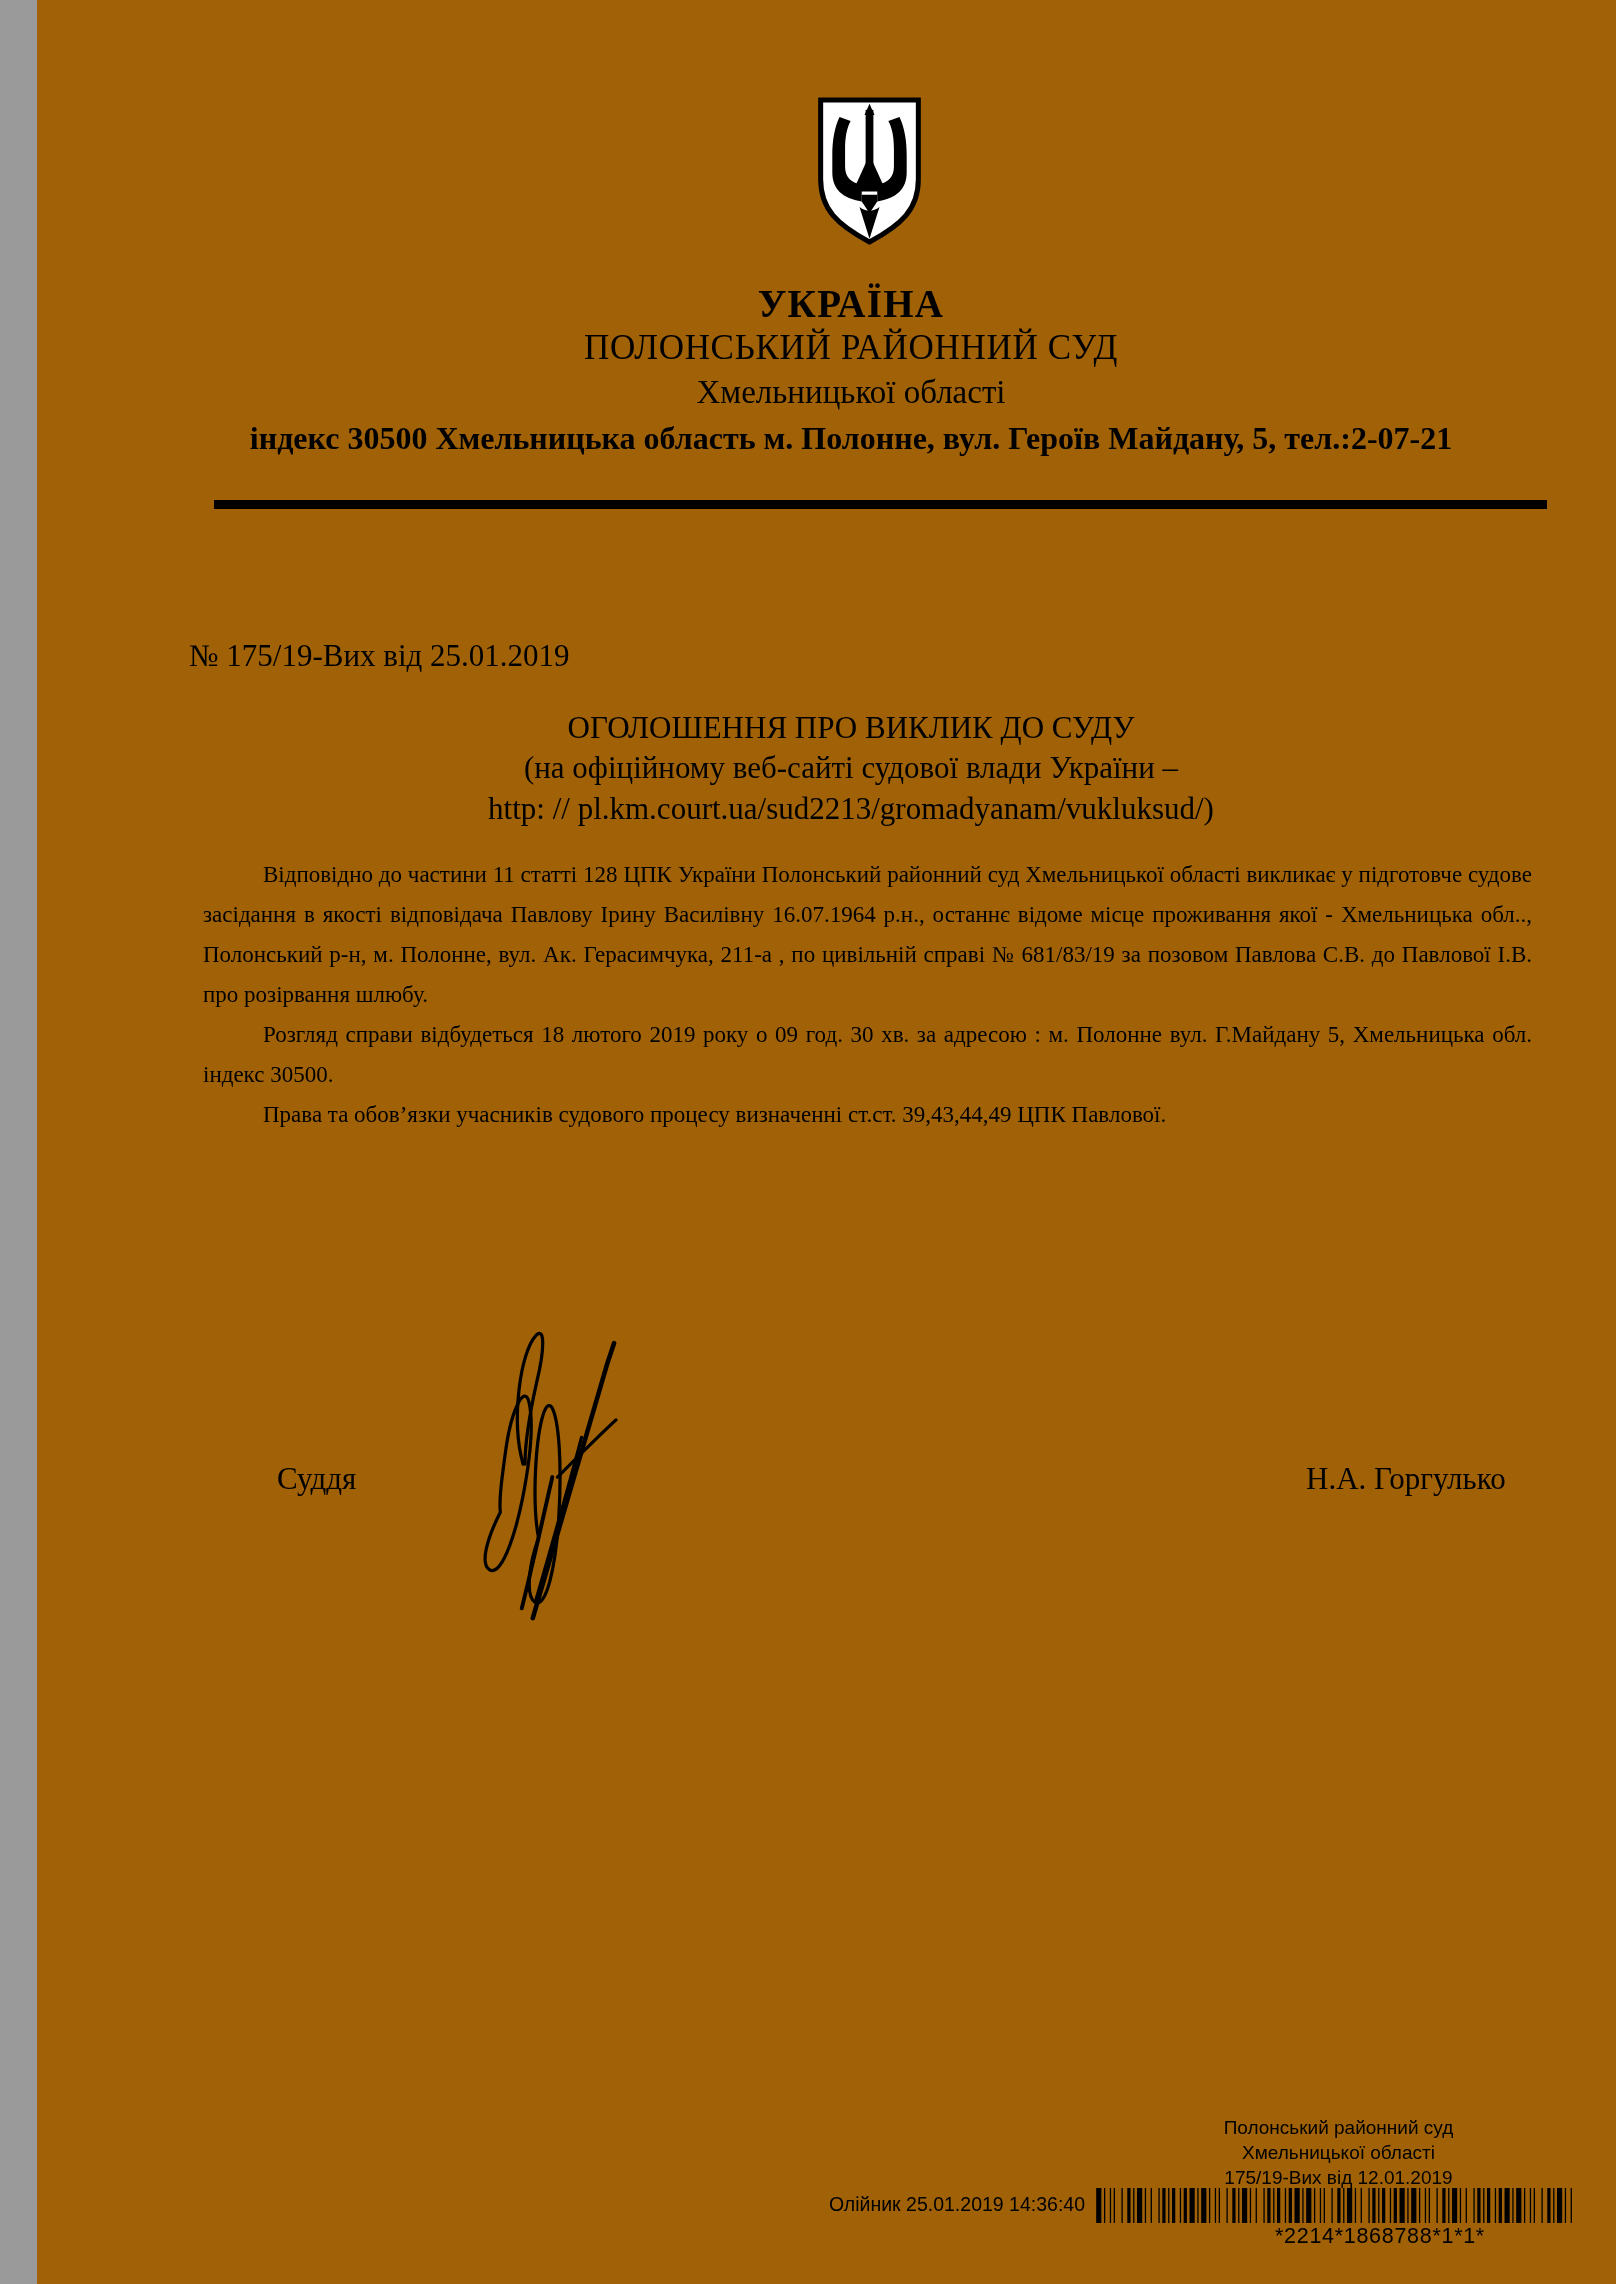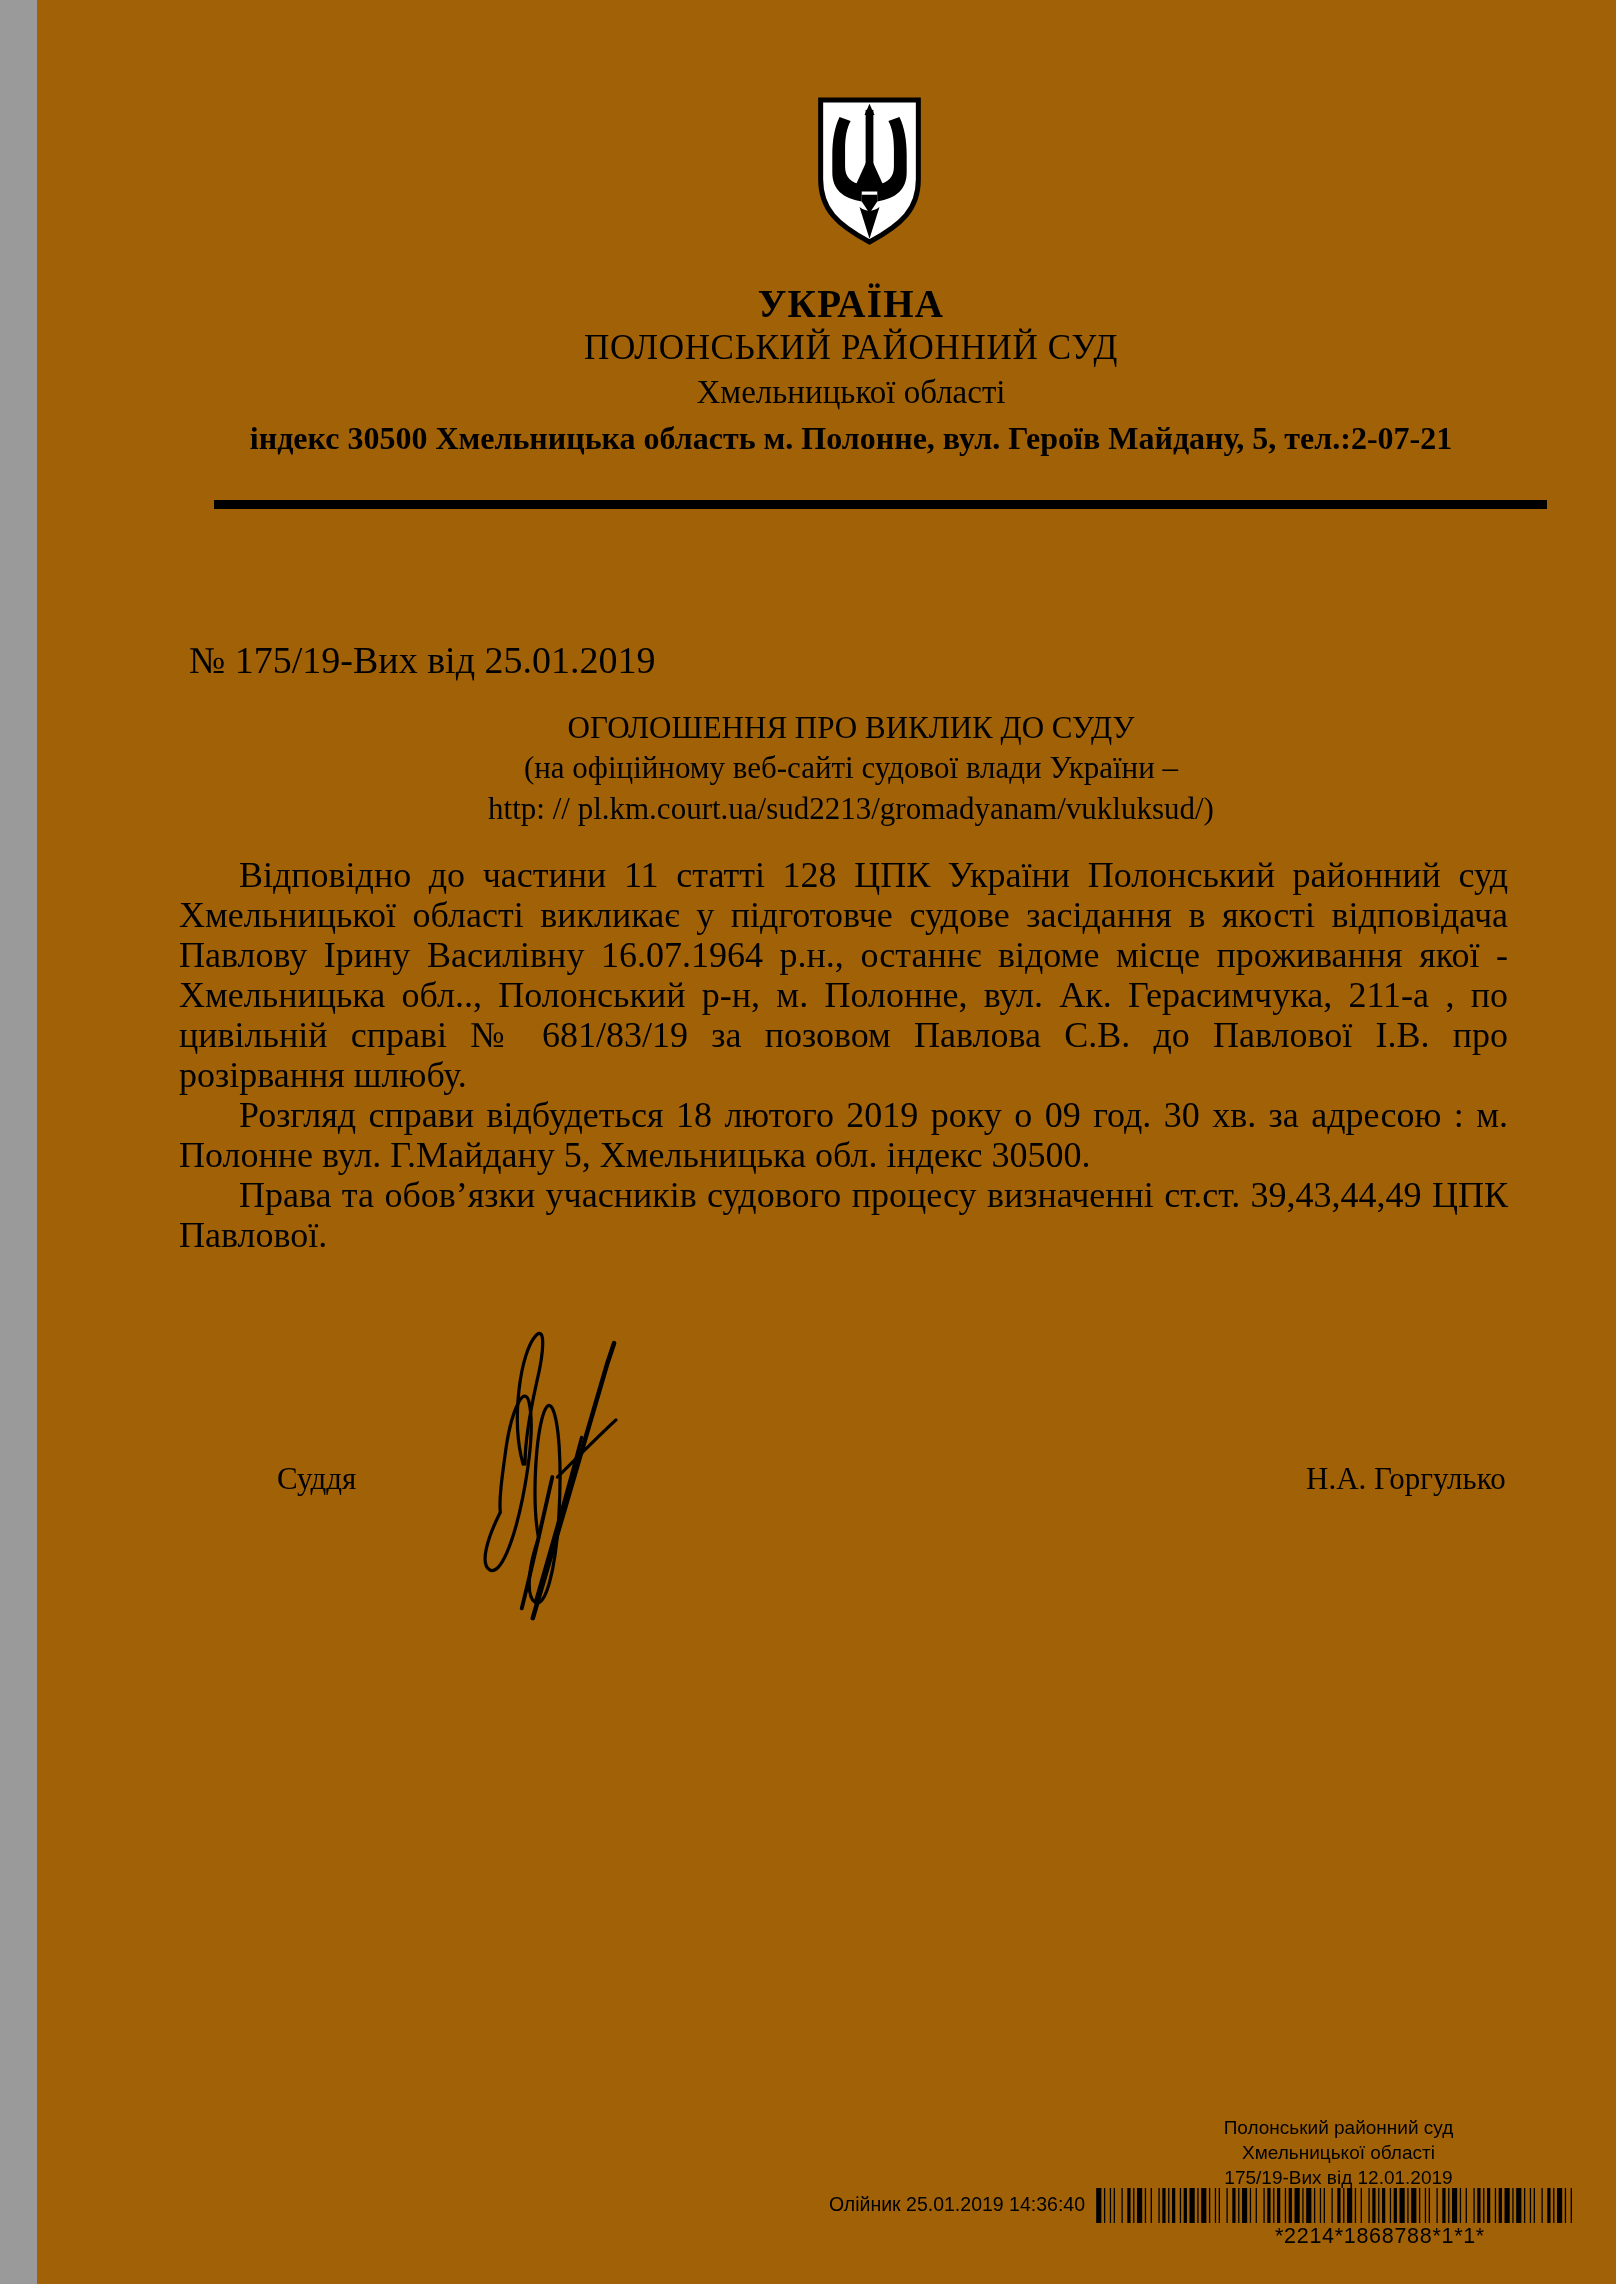--- a/index.html
+++ b/index.html
@@ -13,27 +13,27 @@
     margin-left:37px;
   }
   .abs{position:absolute;}
   .center-wrap{left:130px;width:1368px;text-align:center;}
   .country{top:281px;font-size:39px;font-weight:bold;letter-spacing:1.3px;}
   .court-name{top:328px;font-size:35px;letter-spacing:0.7px;}
   .region{top:374px;font-size:33px;}
   .address{top:420px;font-size:32px;font-weight:bold;}
   .email{top:460px;font-size:31px;}
   .rule{left:177px;top:500px;width:1333px;height:9px;background:#000;}
-  .refline{left:152px;top:638px;font-size:38px;}
+  .refline{left:152px;top:638px;font-size:31px;}
   .ann-title{top:710px;font-size:31px;}
   .ann-sub1{top:750px;font-size:31px;}
   .ann-sub2{top:791px;font-size:31px;}
   .body-block{
-    left:142px;top:855px;width:1329px;
-    font-size:36px;line-height:40px;text-align:justify;
+    left:166px;top:855px;width:1329px;
+    font-size:23px;line-height:40px;text-align:justify;
   }
   .body-block p{margin:0;text-indent:60px;}
   .sig-label{left:240px;top:1461px;font-size:31px;}
   .sig-name{left:1269px;top:1461px;font-size:31px;}
   .sig-svg{left:423px;top:1322px;}
   .stamp-text{
     left:1106px;top:2115px;width:391px;text-align:center;
     font-family:"Liberation Sans", sans-serif;font-size:19px;line-height:25px;
   }
   .operator{

